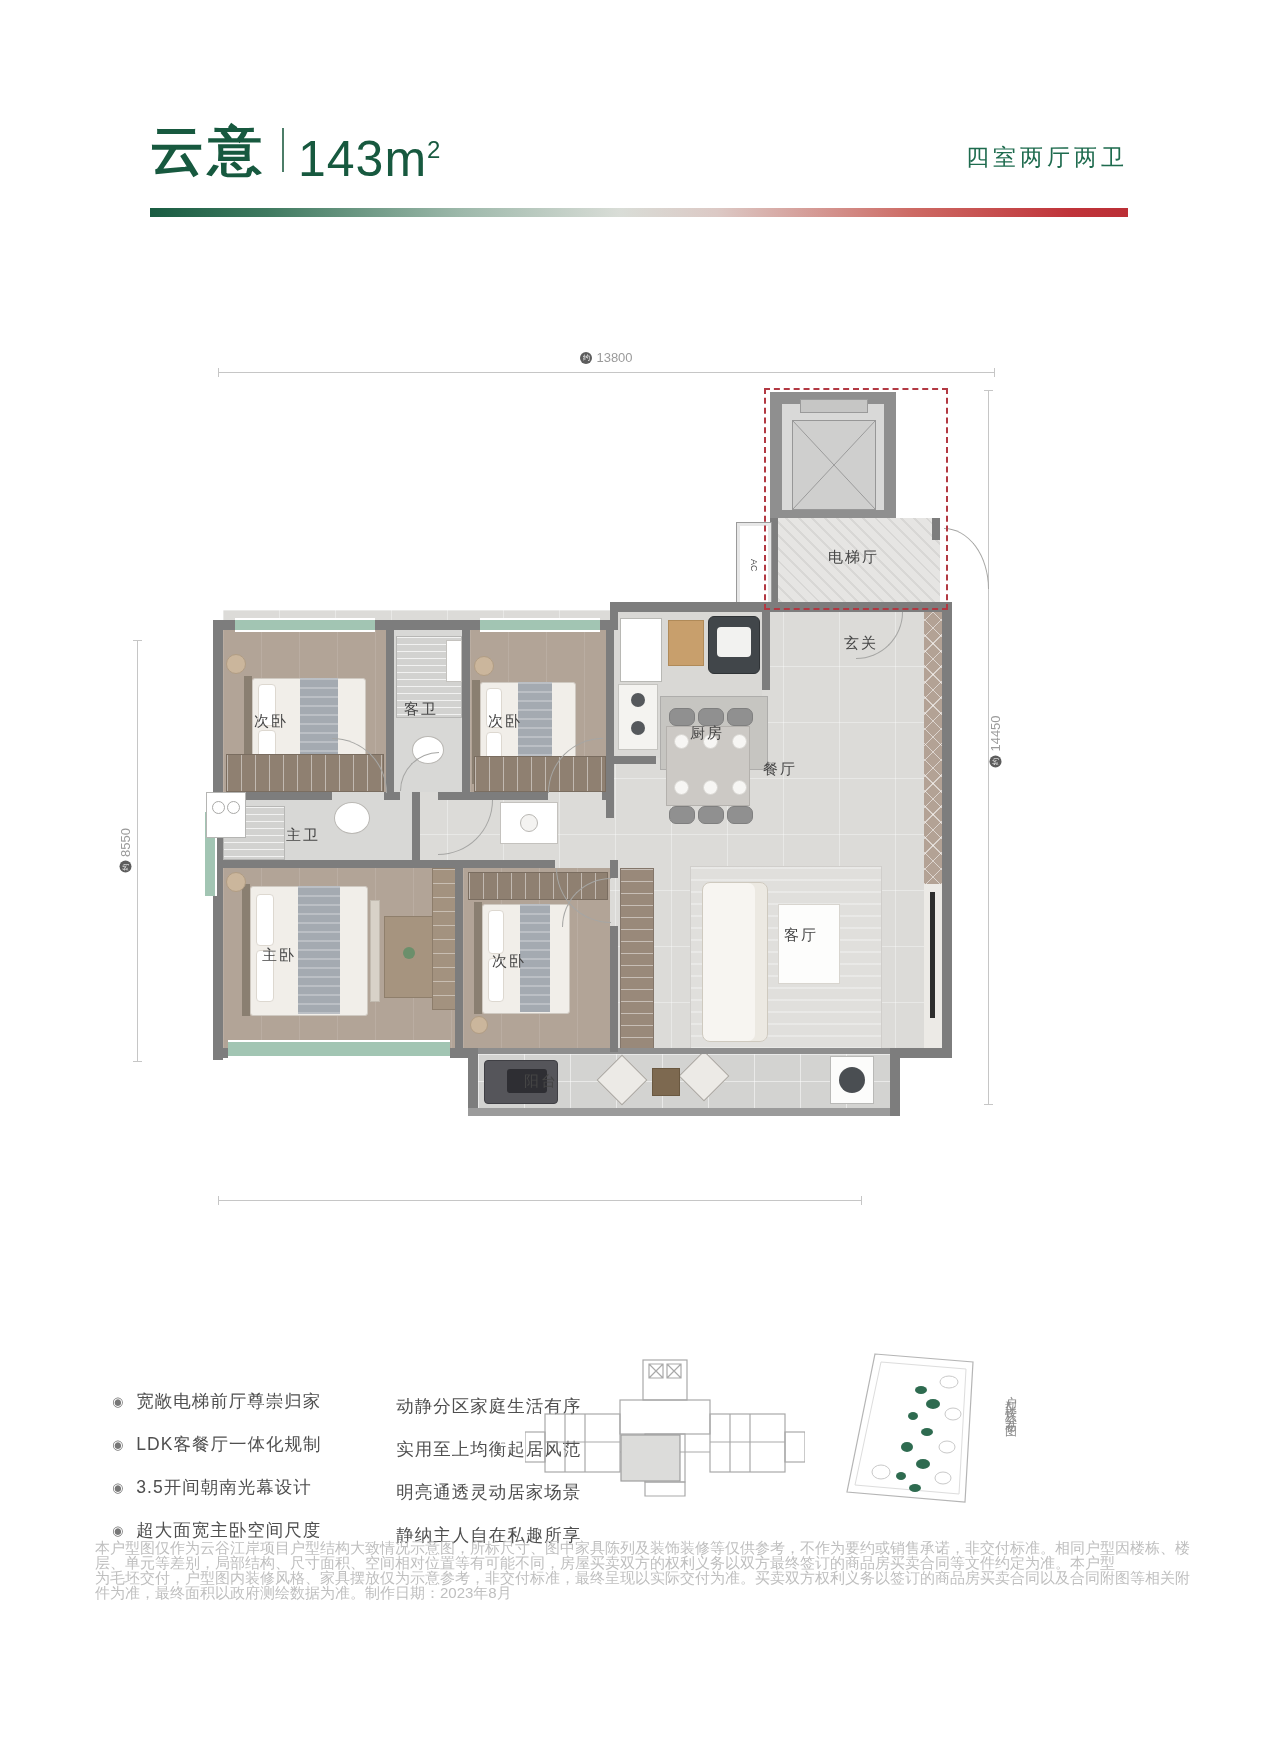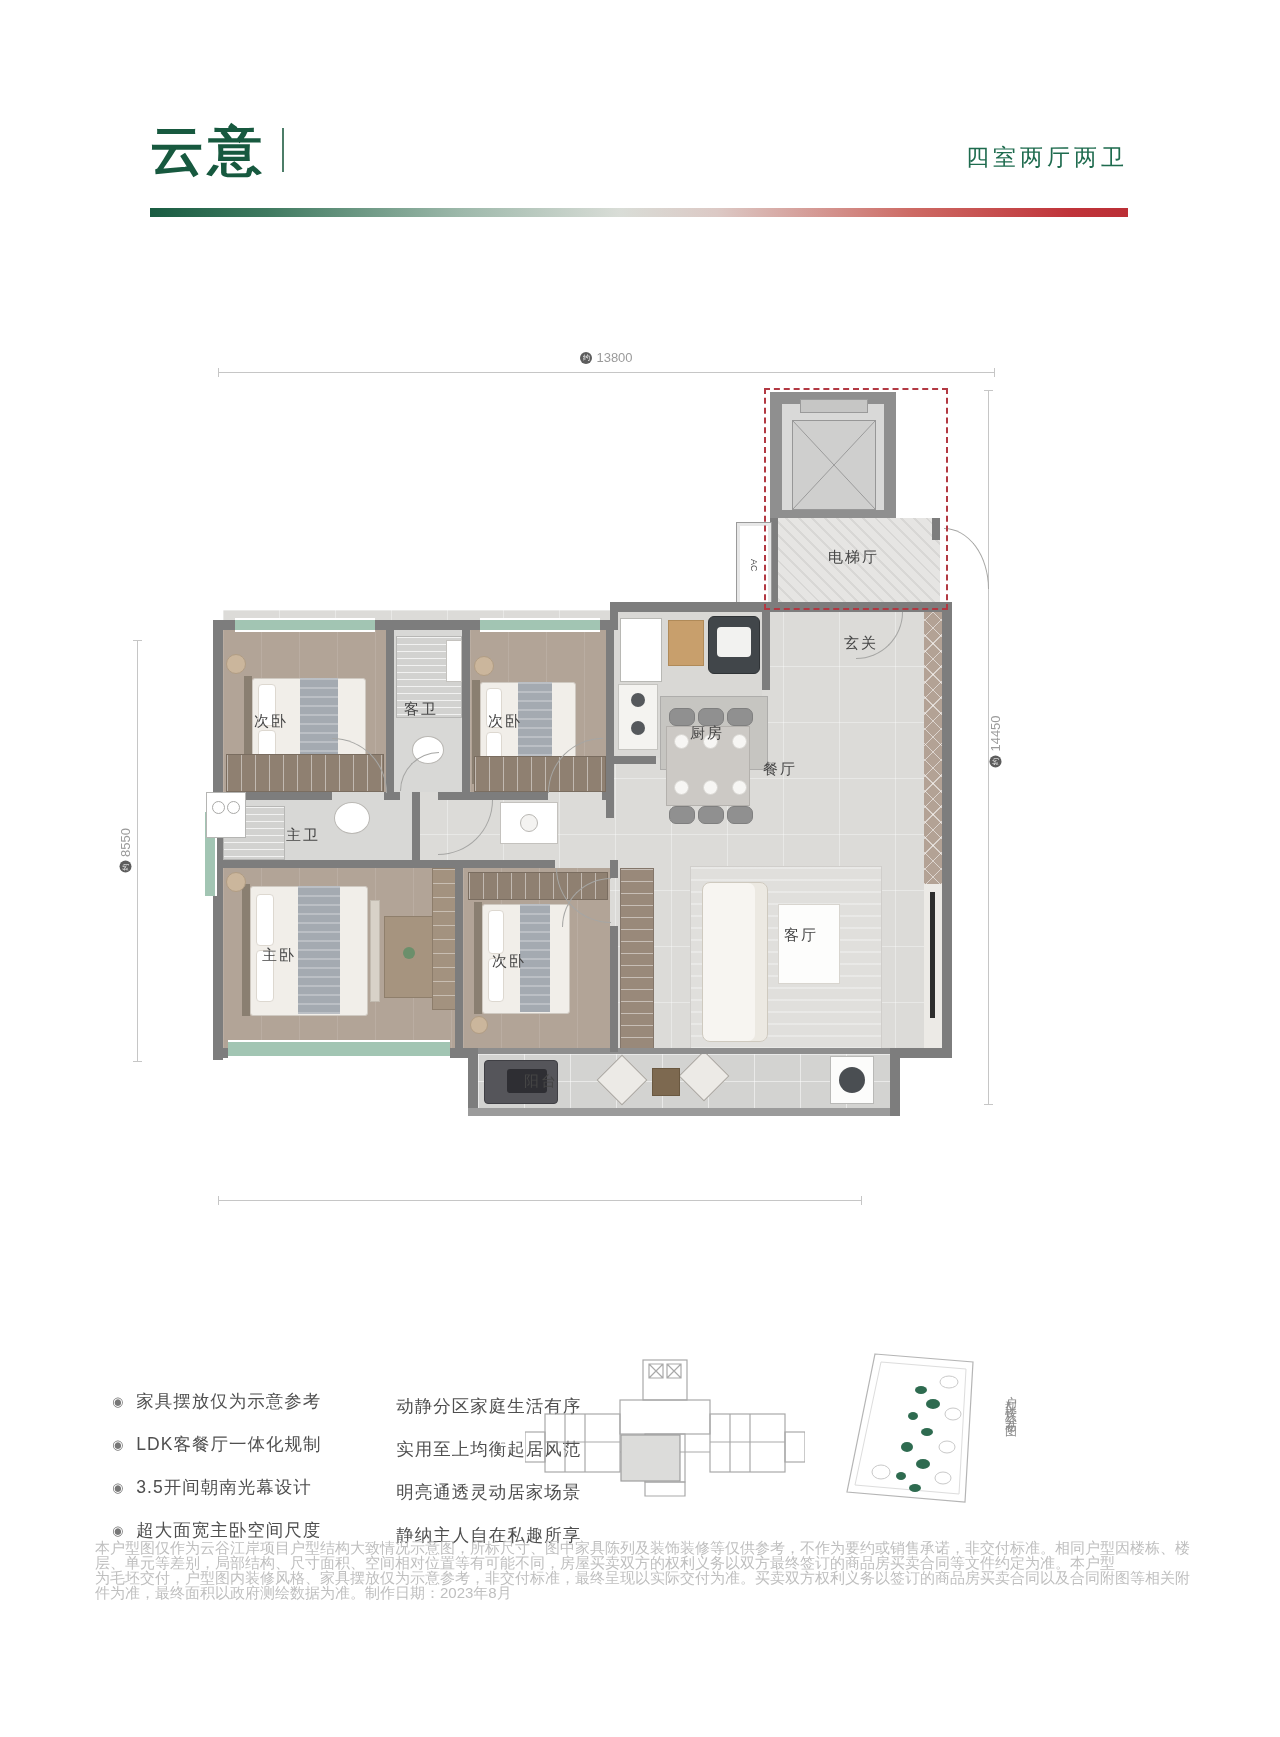--- a/index.html
+++ b/index.html
@@ -58,20 +58,21 @@
   svg{display:block;}
 </style>
 </head>
 <body>
 
 <div class="page">
 
   <div class="title-wrap">
     <span class="t-name">云意</span>
     <span class="t-div"></span>
+    <span class="t-area"><span>143m</span><sup class="t-sup">2</sup></span>
   </div>
   <div class="spec">四室两厅两卫</div>
   <div class="grad"></div>
 
   <div class="dline dline-h" style="left:218px;top:372px;width:777px;height:1px;"></div>
   <div class="dim-lab" style="left:218px;top:350px;width:777px;">
     <span class="badge">约</span>
     <span>13800</span>
   </div>
   <div class="dline dline-v" style="left:988px;top:390px;width:1px;height:715px;"></div>
@@ -256,21 +257,21 @@
   <div class="arc" style="left:548px;top:738px;width:54px;height:54px;border-top-width:1.5px;border-left-width:1.5px;border-top-left-radius:100%;"></div>
   <div class="arc" style="left:400px;top:752px;width:38px;height:38px;border-top-width:1.5px;border-left-width:1.5px;border-top-left-radius:100%;"></div>
   <div class="arc" style="left:438px;top:800px;width:54px;height:54px;border-bottom-width:1.5px;border-right-width:1.5px;border-bottom-right-radius:100%;"></div>
   <div class="arc" style="left:556px;top:868px;width:54px;height:54px;border-bottom-width:1.5px;border-left-width:1.5px;border-bottom-left-radius:100%;"></div>
   <div class="arc" style="left:562px;top:878px;width:48px;height:48px;border-top-width:1.5px;border-left-width:1.5px;border-top-left-radius:100%;"></div>
   <div class="arc" style="left:856px;top:612px;width:46px;height:46px;border-bottom-width:1.5px;border-right-width:1.5px;border-bottom-right-radius:100%;"></div>
 
   <div class="features">
     <div class="frow">
       <span class="fbull">◉</span>
-      <span class="fleft">家具摆放仅为示意参考</span>
+      <span class="fleft">宽敞电梯前厅尊崇归家</span>
       <span class="fright">动静分区家庭生活有序</span>
     </div>
     <div class="frow">
       <span class="fbull">◉</span>
       <span class="fleft">LDK客餐厅一体化规制</span>
       <span class="fright">实用至上均衡起居风范</span>
     </div>
     <div class="frow">
       <span class="fbull">◉</span>
       <span class="fleft">3.5开间朝南光幕设计</span>

